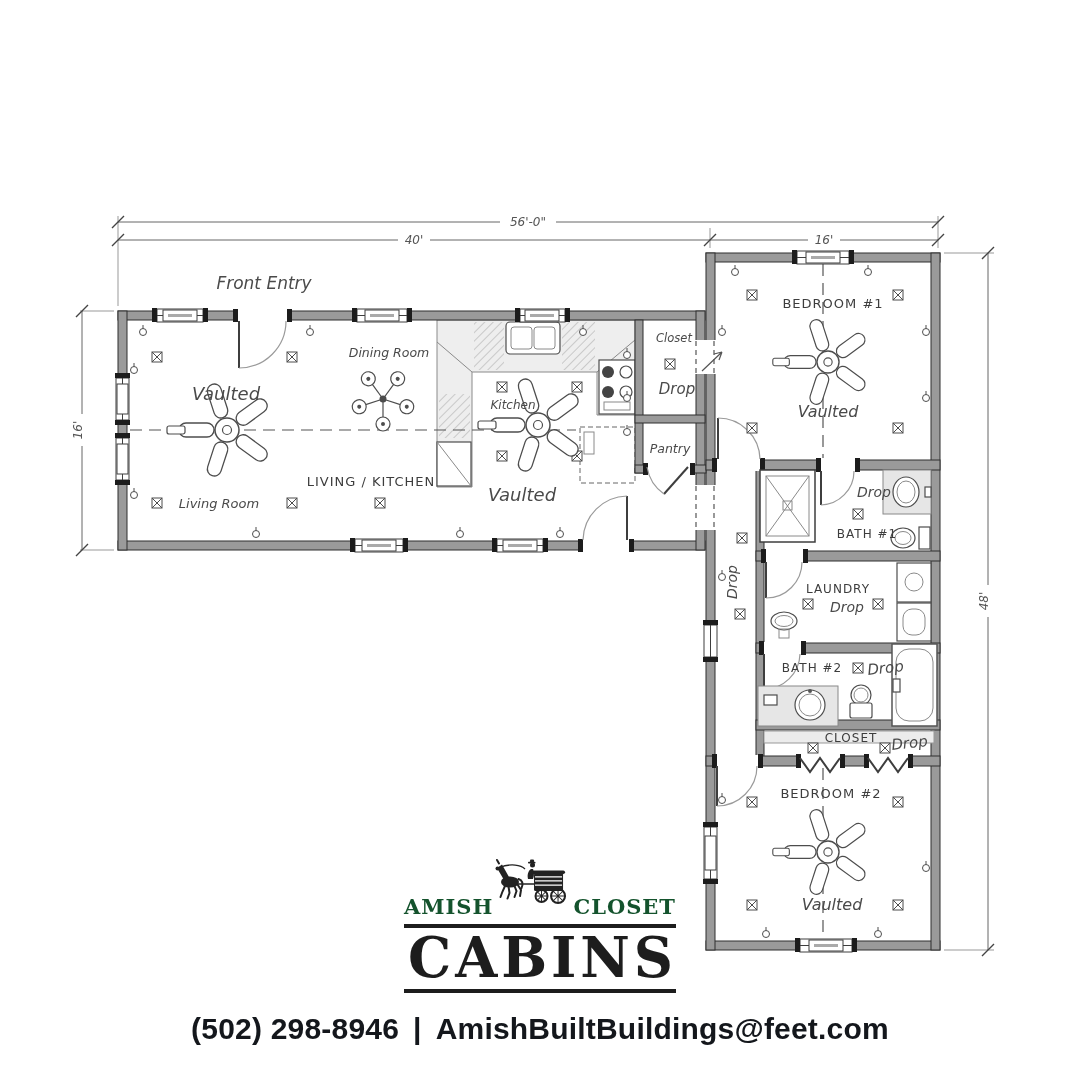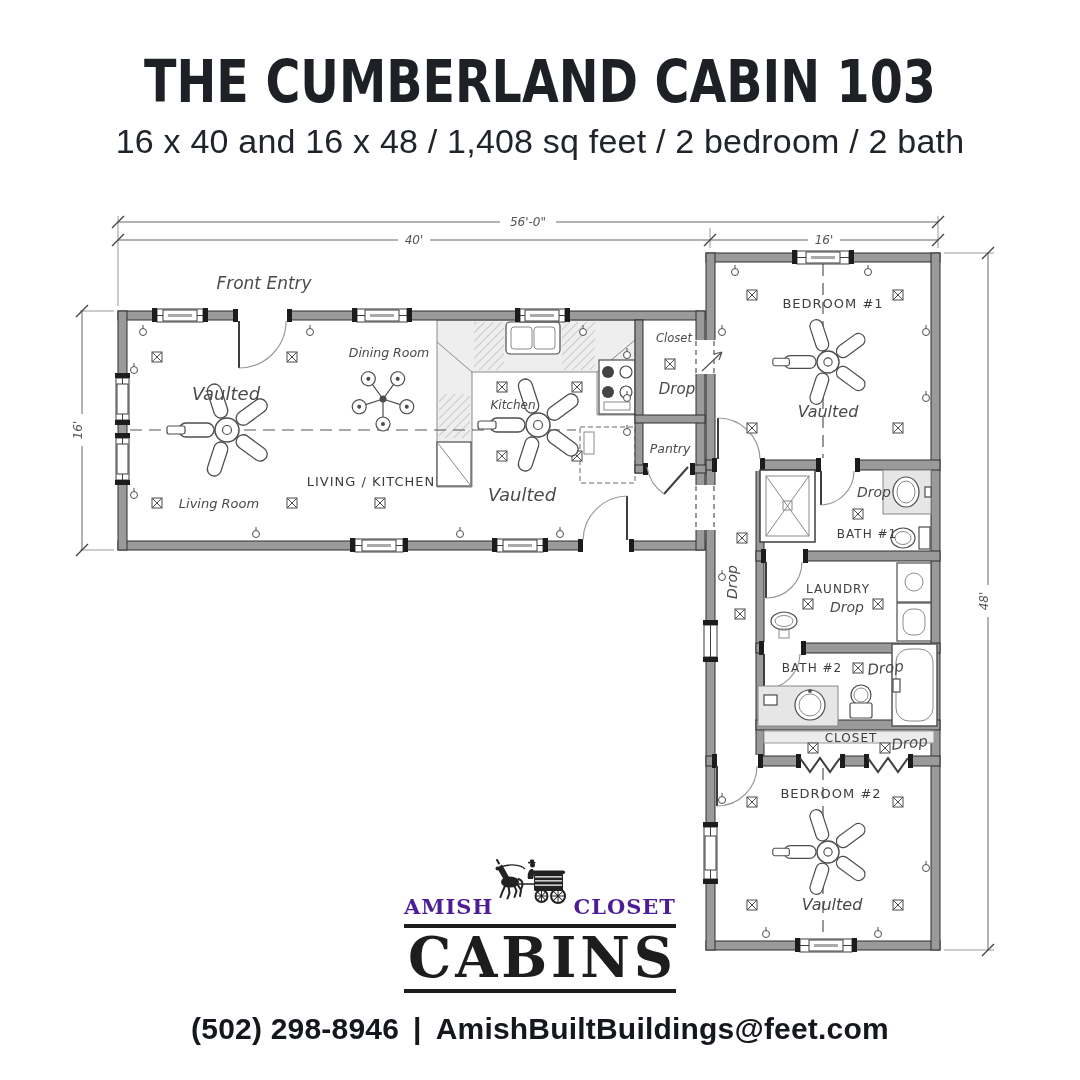--- a/index.html
+++ b/index.html
@@ -27,39 +27,35 @@
   .leaf{stroke:#3e3e3e;stroke-width:2;fill:none;}
   .ridge{stroke:#555;stroke-width:1.2;stroke-dasharray:12 7;fill:none;}
   .dimline{stroke:#666;stroke-width:1;fill:none;}
   .extline{stroke:#999;stroke-width:1;fill:none;}
   .tick{stroke:#444;stroke-width:1.4;}
   .winline{stroke:#3e3e3e;stroke-width:1;}
   .dash-open{stroke:#555;stroke-width:1.2;stroke-dasharray:5 4;fill:none;}
   
   .logo{position:absolute;top:846px;left:50%;transform:translateX(-50%);width:272px;text-align:center;}
   .logo-top{display:flex;align-items:flex-end;justify-content:space-between;height:76px;}
-  .logo-word{font-family:"DejaVu Serif",serif;font-weight:bold;font-size:21px;color:#4c1d95;
+  .logo-word{font-family:"DejaVu Serif",serif;font-weight:bold;font-size:21px;color:#14532d;
              letter-spacing:1px;padding-bottom:3px;}
   .logo-rule{height:4px;background:#1d1d1d;margin-top:2px;}
   .logo-cabins{font-family:"DejaVu Serif",serif;font-weight:bold;font-size:56px;color:#1d1d1d;
                letter-spacing:4px;line-height:1.05;transform:scaleX(.97);transform-origin:50% 50%;}
   
   .footer{position:absolute;top:1012px;left:0;width:100%;text-align:center;
           font-weight:bold;font-size:30px;color:#14171c;letter-spacing:.2px;}
   .footer span{margin:0 7px;text-align:center;}
 </style>
 </head>
 <body>
 
 <div class="page">
 
-  <div class="header">
-    <h1 class="title">THE CUMBERLAND CABIN 103</h1>
-    <div class="subtitle">16 x 40 and 16 x 48 / 1,408 sq feet / 2 bedroom / 2 bath</div>
-  </div>
 
   <svg class="plan" viewBox="0 0 1080 1080">
     <defs>
       <pattern id="hatch" width="6" height="6" patternUnits="userSpaceOnUse" patternTransform="rotate(45)">
         <line x1="0" y1="0" x2="0" y2="6" stroke="#bcbcbc" stroke-width="1.5"></line>
       </pattern>
       <g id="eb">
         <rect x="-5" y="-5" width="10" height="10" fill="#fff" stroke="#4d4d4d" stroke-width="1"></rect>
         <path d="M-5,-5 L5,5 M-5,5 L5,-5" stroke="#4d4d4d" stroke-width="1" fill="none"></path>
       </g>

